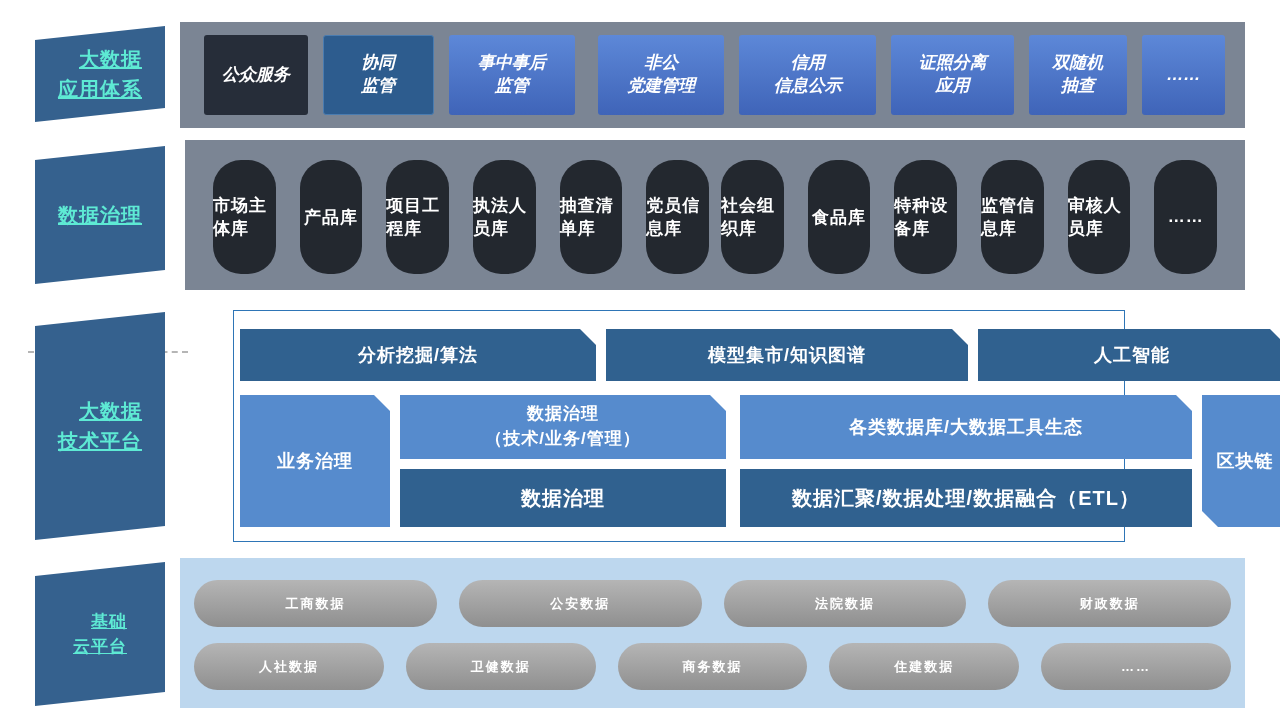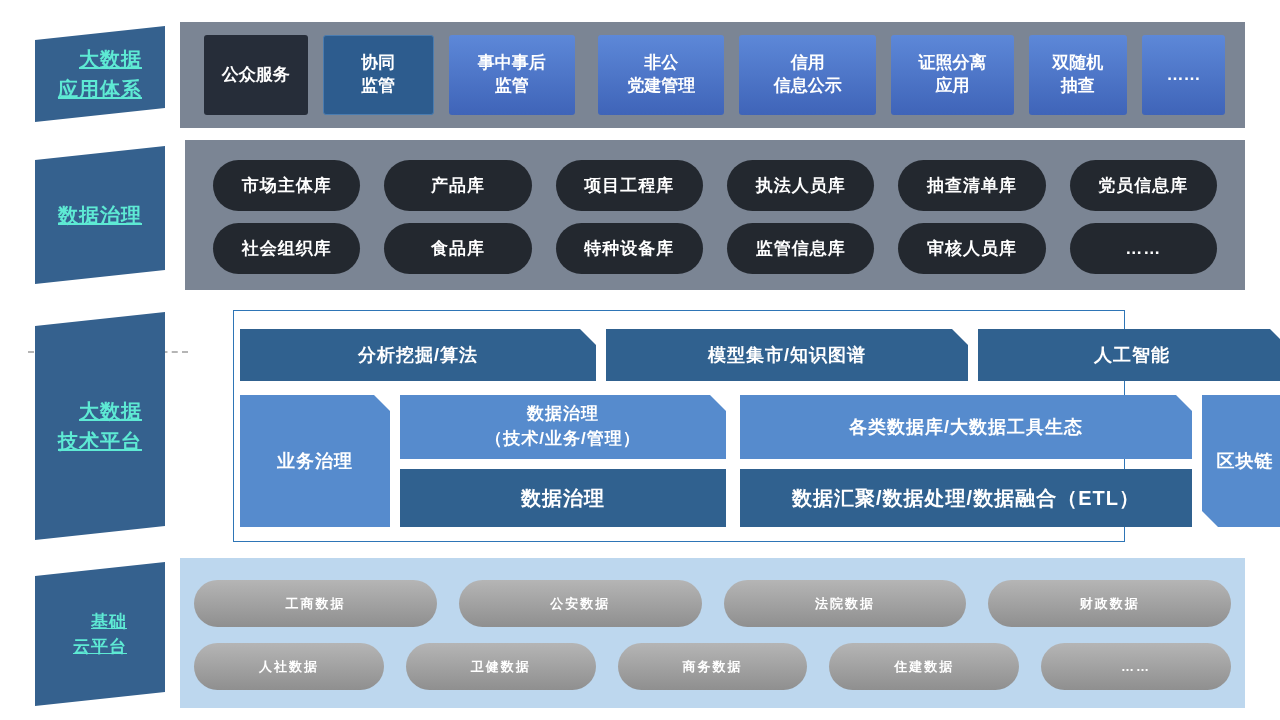--- a/index.html
+++ b/index.html
@@ -47,20 +47,21 @@
   }
 
   
   #panel-apps {
     position: absolute;
     left: 180px; top: 22px; width: 1065px; height: 106px;
     background: #7b8594;
     display: flex; align-items: stretch;
     gap: 15px;
     padding: 13px 20px 13px 24px;
+    font-style: italic;
   }
   .app-btn {
     display: flex; align-items: center; justify-content: center;
     text-align: center; color: #fff; font-weight: bold;
     font-size: 17px; line-height: 1.35; white-space: pre-line;
     border-radius: 3px; flex: 1 1 0;
   }
   .app-dark  { background: #262d39; }
   .app-steel { background: #2d5c8e; border: 1px solid #4a7cb0; }
   .app-blue  { background: linear-gradient(180deg, #5d88d8 0%, #3f64b8 100%); }
@@ -72,21 +73,21 @@
   .f-license { flex: 1.18; }
   .f-random  { flex: 0.95; }
   .f-more    { flex: 0.80; }
 
   
   #panel-gov {
     position: absolute;
     left: 185px; top: 140px; width: 1060px; height: 150px;
     background: #7b8594;
     padding: 20px 28px 16px;
-    display: flex; flex-direction: column; gap: 12px;
+    display: flex; flex-direction: row; gap: 12px;
   }
   .pill-row { display: flex; gap: 24px; flex: 1; }
   .db-pill {
     flex: 1 1 0;
     background: #23282f;
     border-radius: 28px;
     color: #fff; font-weight: bold; font-size: 17px;
     display: flex; align-items: center; justify-content: center;
     letter-spacing: 1px;
   }

